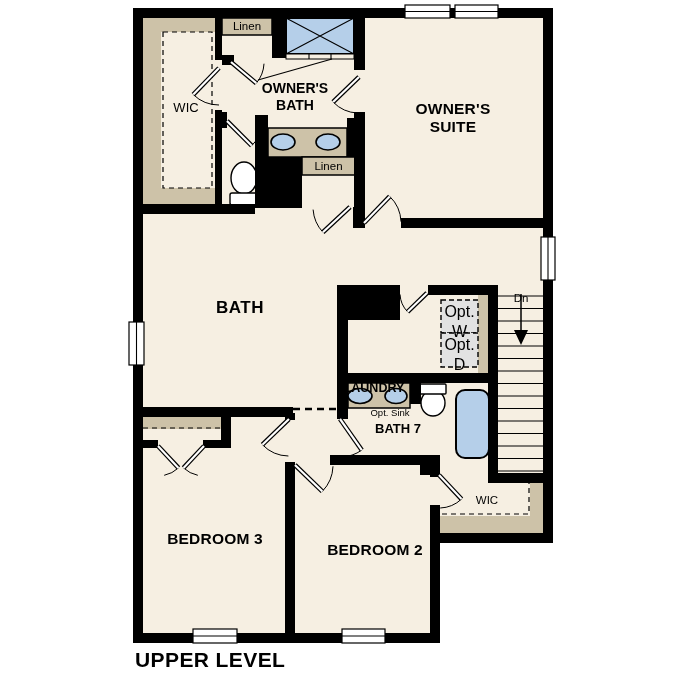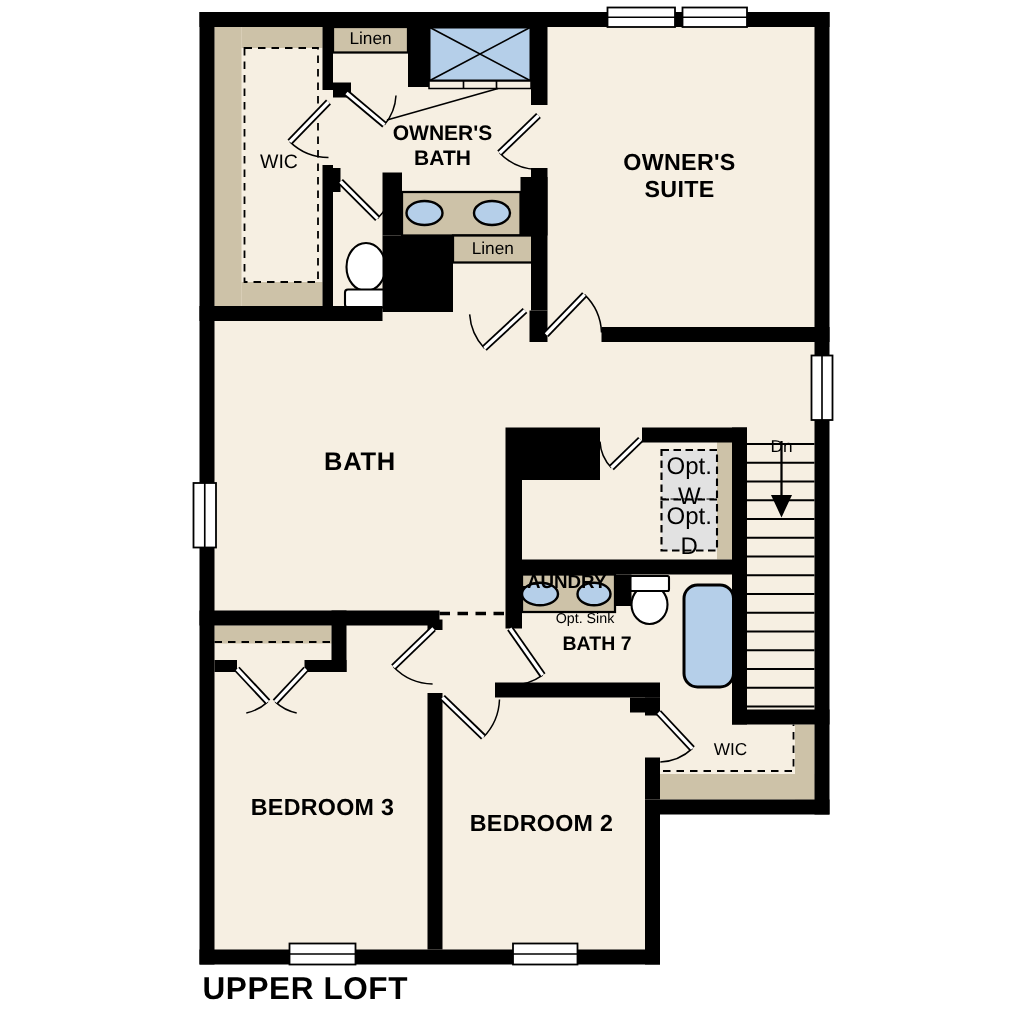--- a/index.html
+++ b/index.html
@@ -226,29 +226,29 @@
     <path class="thin" d="M342 636H385"></path>
   </g>
 </svg>
 
   <div class="label room-lg" style="left:398px;top:100px;width:110px;">OWNER'S SUITE</div>
   <div class="label owbath-lbl" style="left:248px;top:80px;width:94px;">OWNER'S BATH</div>
   <div class="label wic-lbl" style="left:160px;top:100px;width:52px;">WIC</div>
   <div class="label loft-lbl" style="left:190px;top:298px;width:100px;">BATH</div>
   <div class="label laundry-lbl" style="left:332px;top:342px;width:84px;margin-top:39px;">LAUNDRY</div>
   <div class="label bath2-lbl" style="left:372px;top:421px;width:52px;">BATH 7</div>
-  <div class="label room-lg" style="left:294px;top:541px;width:134px;">BEDROOM 2</div>
+  <div class="label room-lg" style="left:308px;top:541px;width:134px;">BEDROOM 2</div>
   <div class="label room-lg" style="left:148px;top:530px;width:134px;">BEDROOM 3</div>
   <div class="label wic2-lbl" style="left:461px;top:494px;width:52px;">WIC</div>
   <div class="label linen-lbl" style="left:222px;top:18px;width:50px;height:17px;line-height:17px;">Linen</div>
   <div class="label linen-lbl" style="left:302px;top:157px;width:53px;height:18px;line-height:18px;">Linen</div>
   <div class="label dn-lbl" style="left:505px;top:278px;width:32px;margin-top:14px;">Dn</div>
   <div class="label optsink-lbl" style="left:363px;top:407px;width:54px;">Opt. Sink</div>
   <div class="label optwd-lbl" style="left:441px;top:302px;width:37px;">
       <span style="display:block">Opt.</span>
       <span style="display:block">W</span>
     </div>
   <div class="label optwd-lbl" style="left:441px;top:335px;width:37px;">
       <span style="display:block">Opt.</span>
       <span style="display:block">D</span>
     </div>
-  <div class="label title-lbl" style="left:135px;top:648px;width:220px;text-align:left;">UPPER LOFT</div>
+  <div class="label title-lbl" style="left:135px;top:648px;width:220px;text-align:left;">UPPER LEVEL</div>
 </div>
 
 </body></html>

